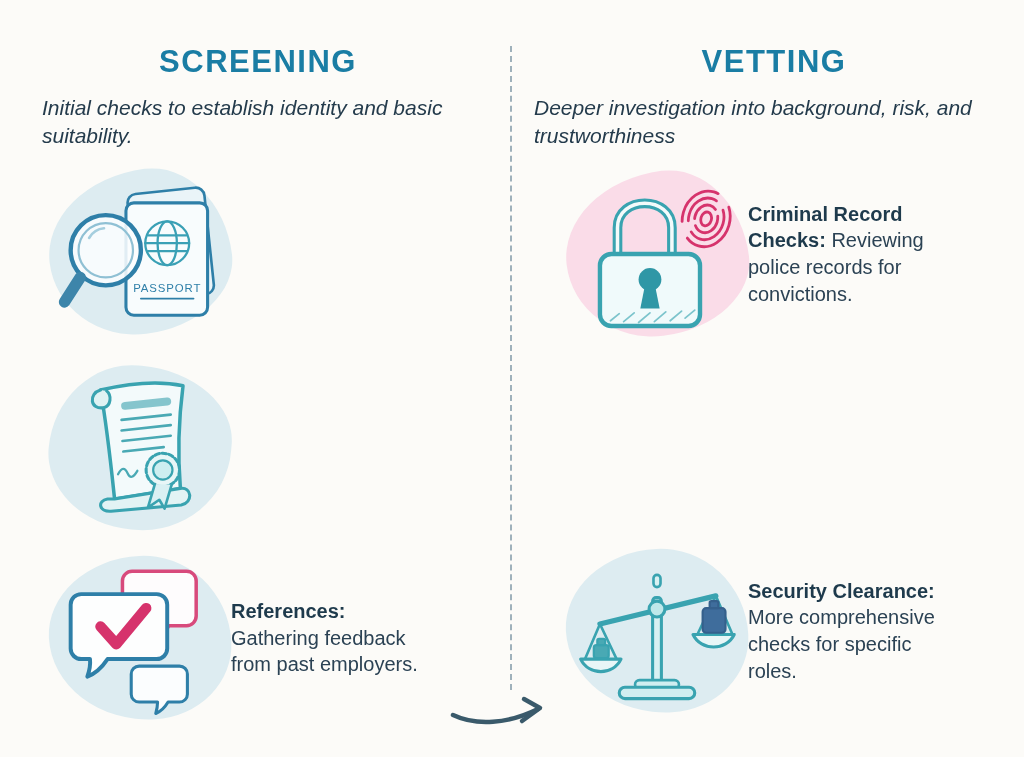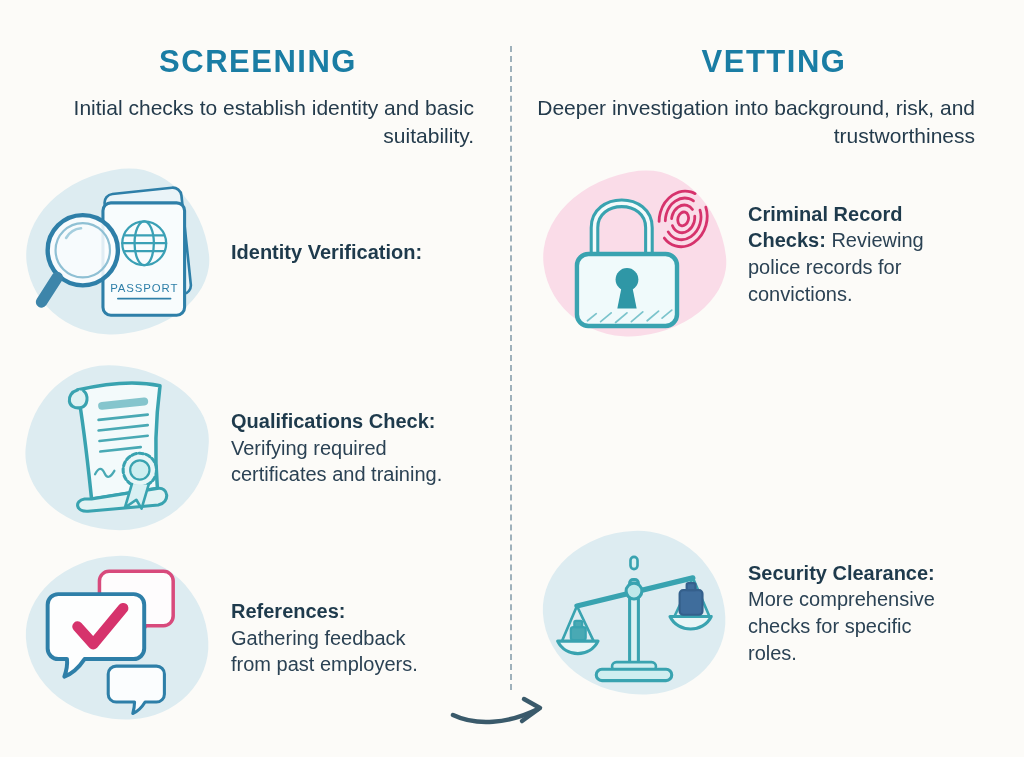--- a/index.html
+++ b/index.html
@@ -4,41 +4,41 @@
 <style>
   * { margin:0; padding:0; box-sizing:border-box; }
   html,body { width:1024px; height:757px; }
   body { font-family:"Liberation Sans","DejaVu Sans",sans-serif; background:#fcfbf8; overflow:hidden; }
   .canvas { position:relative; width:1024px; height:757px; background:#fcfbf8; }
 
   .col-title { position:absolute; top:44px; font-size:31px; font-weight:700; letter-spacing:1.5px;
                color:#1a7da4; text-align:center; }
   .col-title.left  { left:40px;  width:436px; }
   .col-title.right { left:548px; width:452px; }
-  .col-sub { position:absolute; top:94px; font-size:21px; line-height:1.32; color:#243b4c; text-align:right; }
+  .col-sub { position:absolute; top:94px; font-size:21px; line-height:1.32; color:#243b4c; text-align:left;font-style:italic; }
   .col-sub.left  { left:42px;  width:432px; }
-  .col-sub.right { left:517px; width:458px; }
+  .col-sub.right { left:534px; width:458px; }
 
   .divider { position:absolute; left:510px; top:46px; height:644px; width:0;
              border-left:2.5px dashed #9fb1bb; }
 
   .row { position:absolute; display:flex; align-items:center; }
-  .row .icon-wrap { width:205px; flex:0 0 205px; display:flex; justify-content:flex-start; align-items:center; }
+  .row .icon-wrap { width:205px; flex:0 0 205px; display:flex; justify-content:flex-end; align-items:center; }
   .row .txt { width:212px; flex:0 0 212px; font-size:20px; line-height:1.33; color:#2b4254; }
   .row .txt strong { color:#1e3a4c; font-weight:700; }
   .row .txt.stack strong { display:block; }
 
   .rowL { left:26px;  width:450px; }
   .rowR { left:543px; width:460px; }
   #row-l1 { top:163px; height:178px; }
   #row-l2 { top:352px; height:192px; }
   #row-l3 { top:550px; height:176px; }
   #row-r1 { top:163px; height:182px; }
   #row-r2 { top:356px; height:176px; }
-  #row-r3 { top:524px; height:178px; }
+  #row-r3 { top:542px; height:178px; }
 
   .blob { position:relative; width:182px; height:164px; display:flex; justify-content:center; align-items:center; }
   .blob::before { content:""; position:absolute; inset:0; }
   .blob-blue::before { background:#ddecf1; }
   .blob-pink::before { background:#fadce8; }
   .blob-a::before { border-radius:58% 42% 52% 48% / 50% 58% 42% 50%; transform:rotate(-7deg); }
   .blob-b::before { border-radius:46% 54% 50% 50% / 56% 44% 54% 46%; transform:rotate(5deg); }
   .blob-c::before { border-radius:52% 48% 44% 56% / 47% 55% 45% 53%; transform:rotate(-3deg); }
   .blob svg { position:relative; display:block; }
 
@@ -72,21 +72,20 @@
             <path d="M96,143 h60" stroke="#2e7fa8" stroke-width="2"></path>
             <circle cx="56" cy="88" r="40" fill="rgba(250,253,254,0.88)" stroke="#2e7fa8" stroke-width="5"></circle>
             <circle cx="56" cy="88" r="31" stroke="#8fc0d4" stroke-width="2.5"></circle>
             <path d="M37,74 q6,-10 17,-11" stroke="#a5cede" stroke-width="3"></path>
             <path d="M27,119 L9,147" stroke="#3d85aa" stroke-width="13"></path>
           </g>
         </svg>
       </div>
     </div>
     <p class="txt stack">
-      <strong>Identity Verification:</strong>
     </p>
   </div>
 
   <div class="row rowL" id="row-l2">
     <div class="icon-wrap">
       <div class="blob blob-blue blob-b">
         <svg width="168" height="158" viewBox="0 0 190 180">
           <g fill="none" stroke="#39a3b0" stroke-linecap="round" stroke-linejoin="round">
             <path d="M50,24 C88,15 120,14 144,19 C139,58 138,100 141,136 L66,148 C62,110 58,70 50,24 Z" fill="#f3fafb" stroke-width="4"></path>
             <path d="M50,24 C36,28 38,47 54,44 C62,42 63,30 57,25" fill="#dff2f3" stroke-width="3.5"></path>
@@ -96,24 +95,20 @@
               <path d="M74,58 L130,52 M74,70 L130,64 M75,82 L130,76 M76,94 L122,89" stroke-width="3"></path>
               <path d="M70,120 q6,-12 11,-1 q4,9 11,-3" stroke-width="2.6"></path>
             </g>
             <circle cx="121" cy="115" r="19" fill="#e8f6f7" stroke-width="3.5" stroke-dasharray="5 3"></circle>
             <circle cx="121" cy="115" r="11" fill="#cdeef0" stroke-width="2.5"></circle>
             <path d="M112,131 L104,158 L117,149 L123,159 L131,132" fill="#d9f0f3" stroke-width="3"></path>
           </g>
         </svg>
       </div>
     </div>
-    <p class="txt stack">
-      <strong>Qualifications Check:</strong>
-      <span>Verifying required certificates and training.</span>
-    </p>
   </div>
 
   <div class="row rowL" id="row-l3">
     <div class="icon-wrap">
       <div class="blob blob-blue blob-c">
         <svg width="168" height="158" viewBox="0 0 190 180">
           <g stroke-linecap="round" stroke-linejoin="round">
             <path d="M86,14 h62 a11,11 0 0 1 11,11 v40 a11,11 0 0 1 -11,11 h-20 q-7,13 -18,17 q3,-10 2,-17 h-26 a11,11 0 0 1 -11,-11 v-40 a11,11 0 0 1 11,-11 z" stroke="#d84a7c" stroke-width="4" fill="#fefcfd"></path>
             <path d="M28,40 h86 a12,12 0 0 1 12,12 v50 a12,12 0 0 1 -12,12 h-56 q-10,15 -23,20 q4,-11 3,-20 h-10 a12,12 0 0 1 -12,-12 v-50 a12,12 0 0 1 12,-12 z" stroke="#2e7fa8" stroke-width="4.5" fill="#fdfefe"></path>
             <path d="M50,77 L68,97 L102,56" stroke="#d6336c" stroke-width="12" fill="none"></path>

